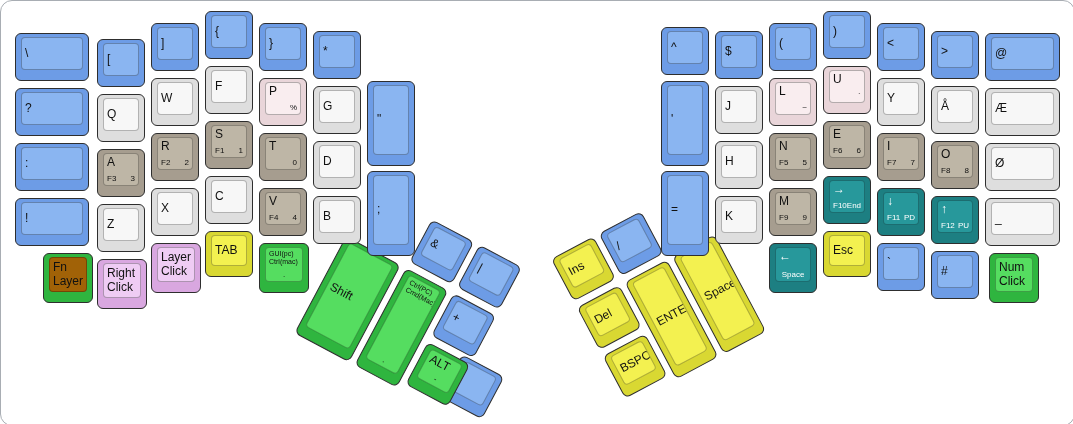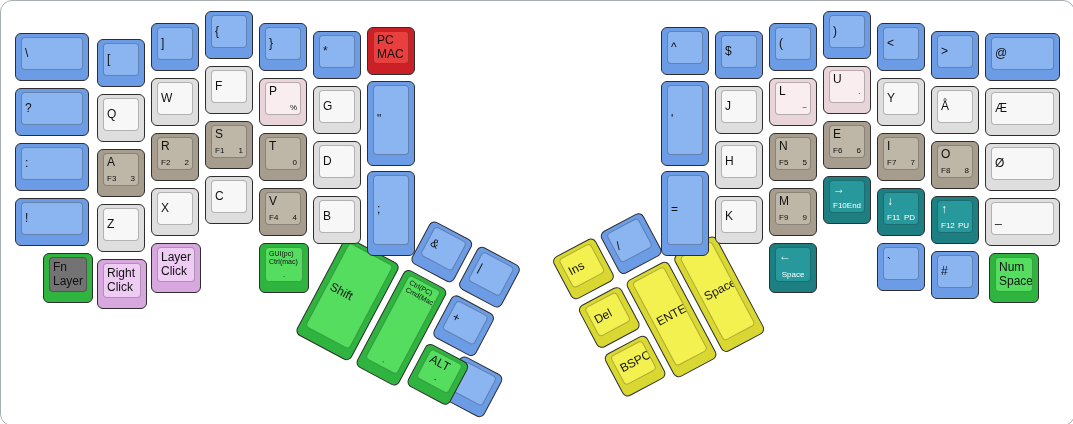--- a/index.html
+++ b/index.html
@@ -141,21 +141,21 @@
       <div class="keytop" style="background: rgb(138, 181, 241); color: rgb(17, 17, 17);">
         <div class="klabel">:</div>
       </div>
     </div>
     <div class="key" style="left: 14px; top: 197px; width: 74px; height: 48px; background: rgb(109, 156, 230);">
       <div class="keytop" style="background: rgb(138, 181, 241); color: rgb(17, 17, 17);">
         <div class="klabel">!</div>
       </div>
     </div>
     <div class="key" style="left: 42px; top: 252px; width: 50px; height: 50px; background: rgb(47, 181, 63);">
-      <div class="keytop" style="background: #737373; color: rgb(17, 17, 17);">
+      <div class="keytop" style="background: #a16207; color: rgb(17, 17, 17);">
         <div class="klabel">Fn
 Layer</div>
       </div>
     </div>
     <div class="key" style="left: 96px; top: 38px; width: 48px; height: 48px; background: rgb(109, 156, 230);">
       <div class="keytop" style="background: rgb(138, 181, 241); color: rgb(17, 17, 17);">
         <div class="klabel">[</div>
       </div>
     </div>
     <div class="key" style="left: 96px; top: 93px; width: 48px; height: 48px; background: rgb(222, 222, 222);">
@@ -228,20 +228,25 @@
         <div class="klabel">S</div>
         <div class="ksubs">
           <span>F1</span>
           <span>1</span>
         </div>
       </div>
     </div>
     <div class="key" style="left: 204px; top: 175px; width: 48px; height: 48px; background: rgb(222, 222, 222);">
       <div class="keytop" style="background: rgb(247, 247, 247); color: rgb(17, 17, 17);">
         <div class="klabel">C</div>
+      </div>
+    </div>
+    <div class="key" style="left: 204px; top: 230px; width: 48px; height: 46px; background: rgb(217, 216, 50);">
+      <div class="keytop" style="background: rgb(243, 241, 80); color: rgb(17, 17, 17);">
+        <div class="klabel">TAB</div>
       </div>
     </div>
     <div class="key" style="left: 258px; top: 22px; width: 48px; height: 48px; background: rgb(109, 156, 230);">
       <div class="keytop" style="background: rgb(138, 181, 241); color: rgb(17, 17, 17);">
         <div class="klabel">}</div>
       </div>
     </div>
     <div class="key has-subs" style="left: 258px; top: 77px; width: 48px; height: 48px; background: rgb(233, 213, 217);">
       <div class="keytop" style="background: rgb(249, 237, 239); color: rgb(17, 17, 17);">
         <div class="klabel">P</div>
@@ -291,26 +296,20 @@
     <div class="key" style="left: 312px; top: 140px; width: 48px; height: 48px; background: rgb(222, 222, 222);">
       <div class="keytop" style="background: rgb(247, 247, 247); color: rgb(17, 17, 17);">
         <div class="klabel">D</div>
       </div>
     </div>
     <div class="key" style="left: 312px; top: 195px; width: 48px; height: 48px; background: rgb(222, 222, 222);">
       <div class="keytop" style="background: rgb(247, 247, 247); color: rgb(17, 17, 17);">
         <div class="klabel">B</div>
       </div>
     </div>
-    <div class="key" style="left: 366px; top: 26px; width: 48px; height: 48px; background: rgb(204, 32, 39);">
-      <div class="keytop" style="background: rgb(232, 64, 63); color: rgb(17, 17, 17);">
-        <div class="klabel">PC
-MAC</div>
-      </div>
-    </div>
     <div class="key" style="left: 366px; top: 80px; width: 48px; height: 85px; background: rgb(109, 156, 230);">
       <div class="keytop" style="background: rgb(138, 181, 241); color: rgb(17, 17, 17);">
         <div class="klabel">"</div>
       </div>
     </div>
     <div class="key" style="left: 366px; top: 170px; width: 48px; height: 85px; background: rgb(109, 156, 230);">
       <div class="keytop" style="background: rgb(138, 181, 241); color: rgb(17, 17, 17);">
         <div class="klabel">;</div>
       </div>
     </div>
@@ -414,20 +413,25 @@
     </div>
     <div class="key has-subs" style="left: 822px; top: 175px; width: 48px; height: 48px; background: rgb(29, 127, 130);">
       <div class="keytop" style="background: rgb(39, 152, 155); color: rgb(255, 255, 255);">
         <div class="klabel">→</div>
         <div class="ksubs">
           <span>F10</span>
           <span>End</span>
         </div>
       </div>
     </div>
+    <div class="key" style="left: 822px; top: 230px; width: 48px; height: 46px; background: rgb(217, 216, 50);">
+      <div class="keytop" style="background: rgb(243, 241, 80); color: rgb(17, 17, 17);">
+        <div class="klabel">Esc</div>
+      </div>
+    </div>
     <div class="key" style="left: 876px; top: 22px; width: 48px; height: 48px; background: rgb(109, 156, 230);">
       <div class="keytop" style="background: rgb(138, 181, 241); color: rgb(17, 17, 17);">
         <div class="klabel">&lt;</div>
       </div>
     </div>
     <div class="key" style="left: 876px; top: 77px; width: 48px; height: 48px; background: rgb(222, 222, 222);">
       <div class="keytop" style="background: rgb(247, 247, 247); color: rgb(17, 17, 17);">
         <div class="klabel">Y</div>
       </div>
     </div>
@@ -503,16 +507,16 @@
       </div>
     </div>
     <div class="key" style="left: 984px; top: 197px; width: 75px; height: 48px; background: rgb(222, 222, 222);">
       <div class="keytop" style="background: rgb(247, 247, 247); color: rgb(17, 17, 17);">
         <div class="klabel">_</div>
       </div>
     </div>
     <div class="key" style="left: 988px; top: 252px; width: 50px; height: 50px; background: rgb(47, 181, 63);">
       <div class="keytop" style="background: rgb(85, 221, 96); color: rgb(17, 17, 17);">
         <div class="klabel">Num
-Space</div>
+Click</div>
       </div>
     </div>
   </div>
 
 </body></html>

